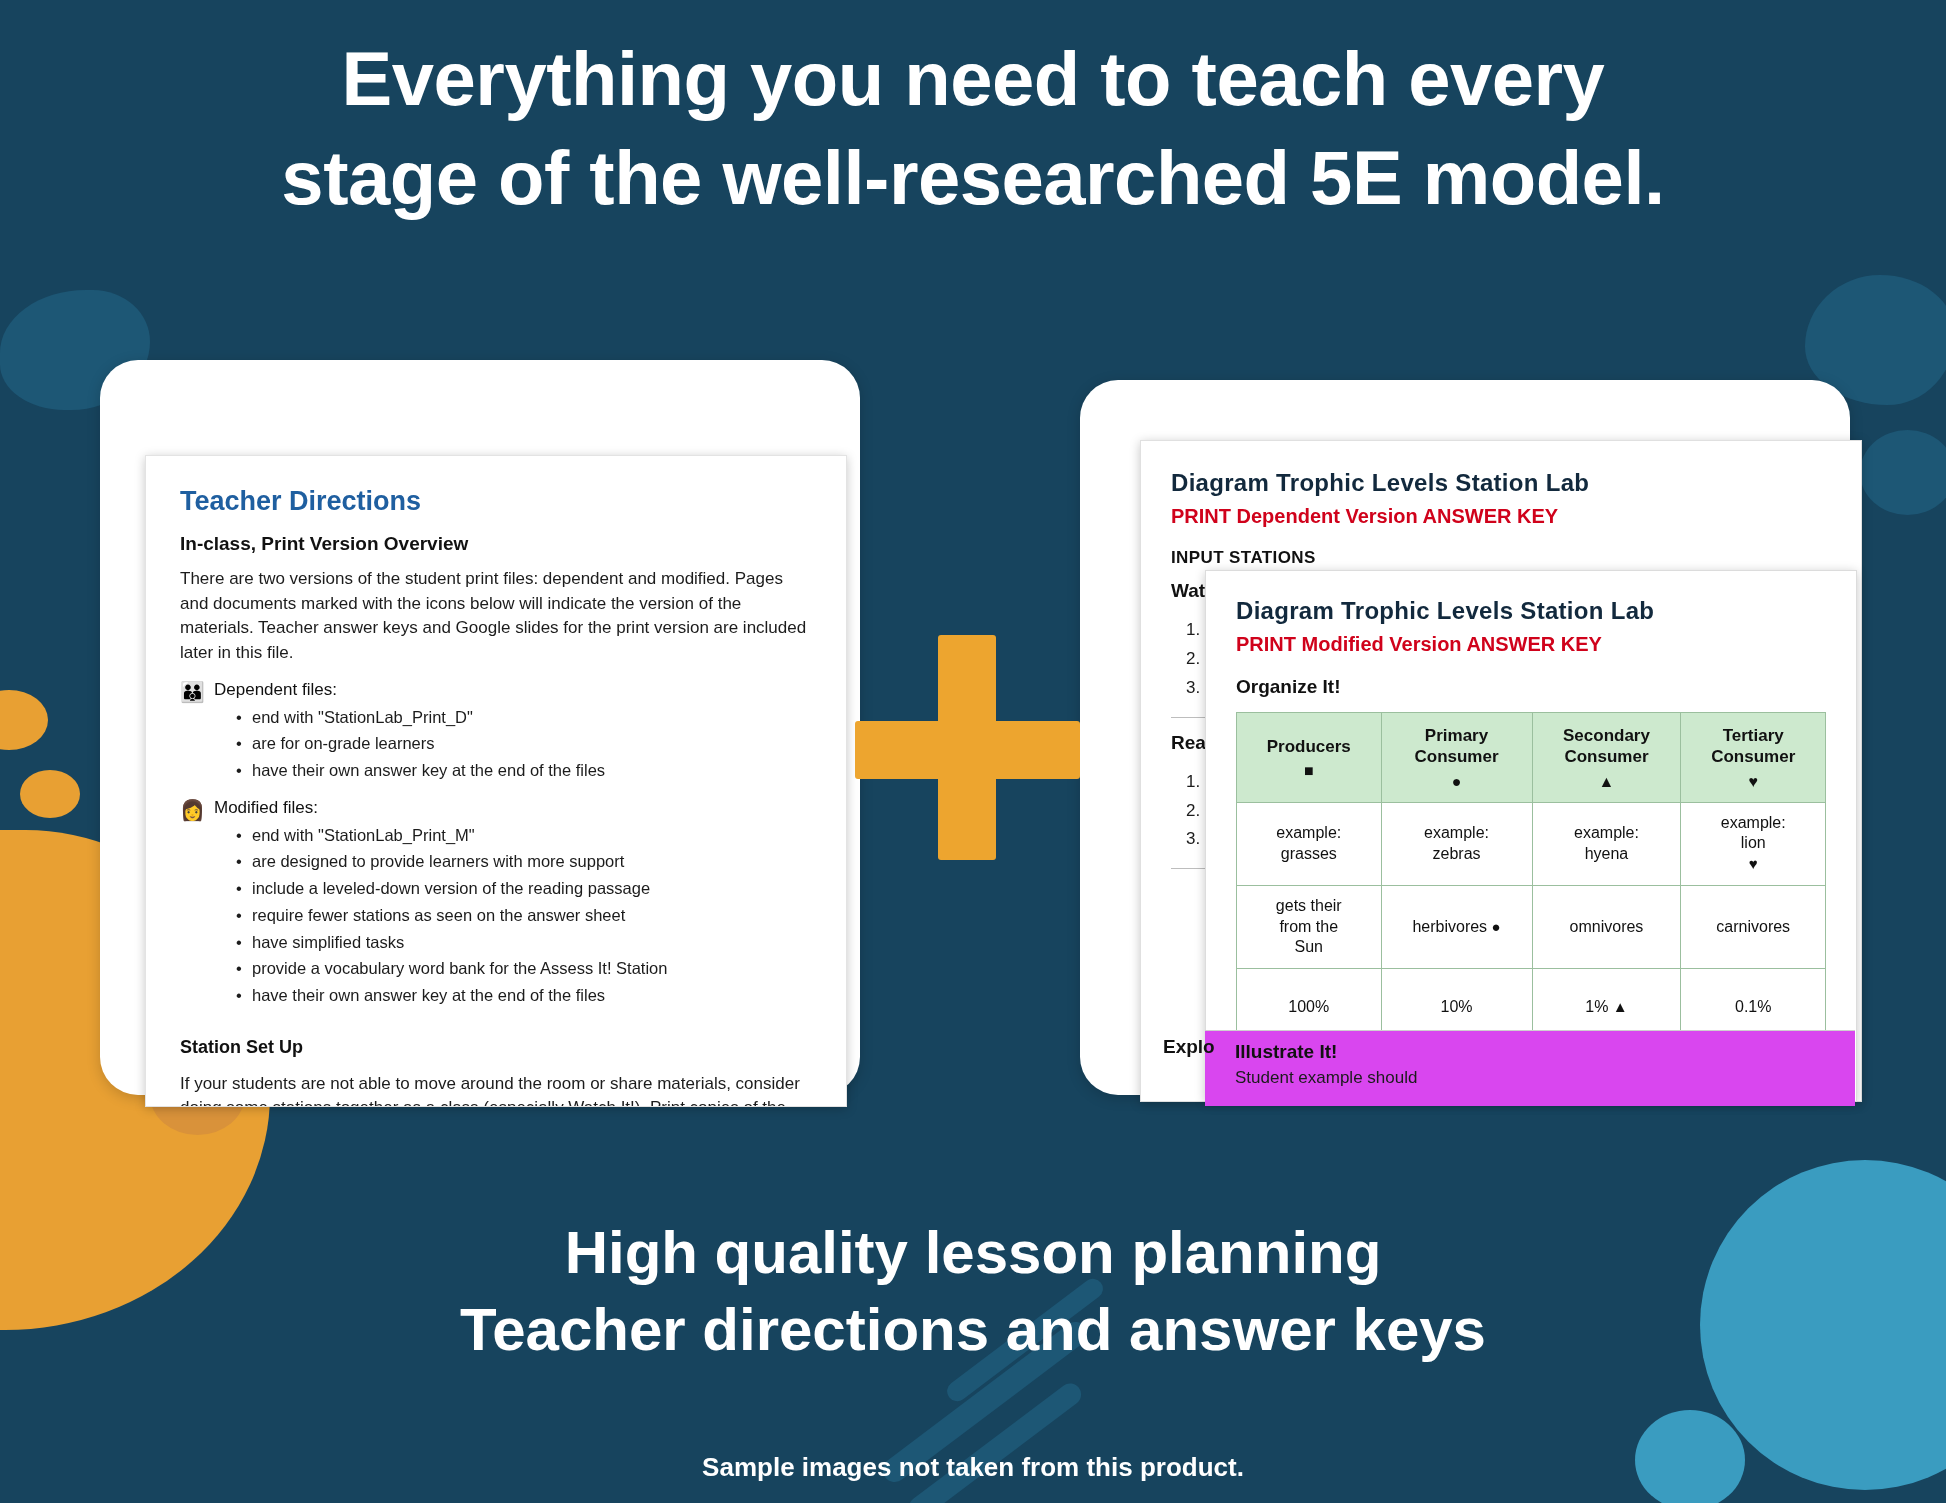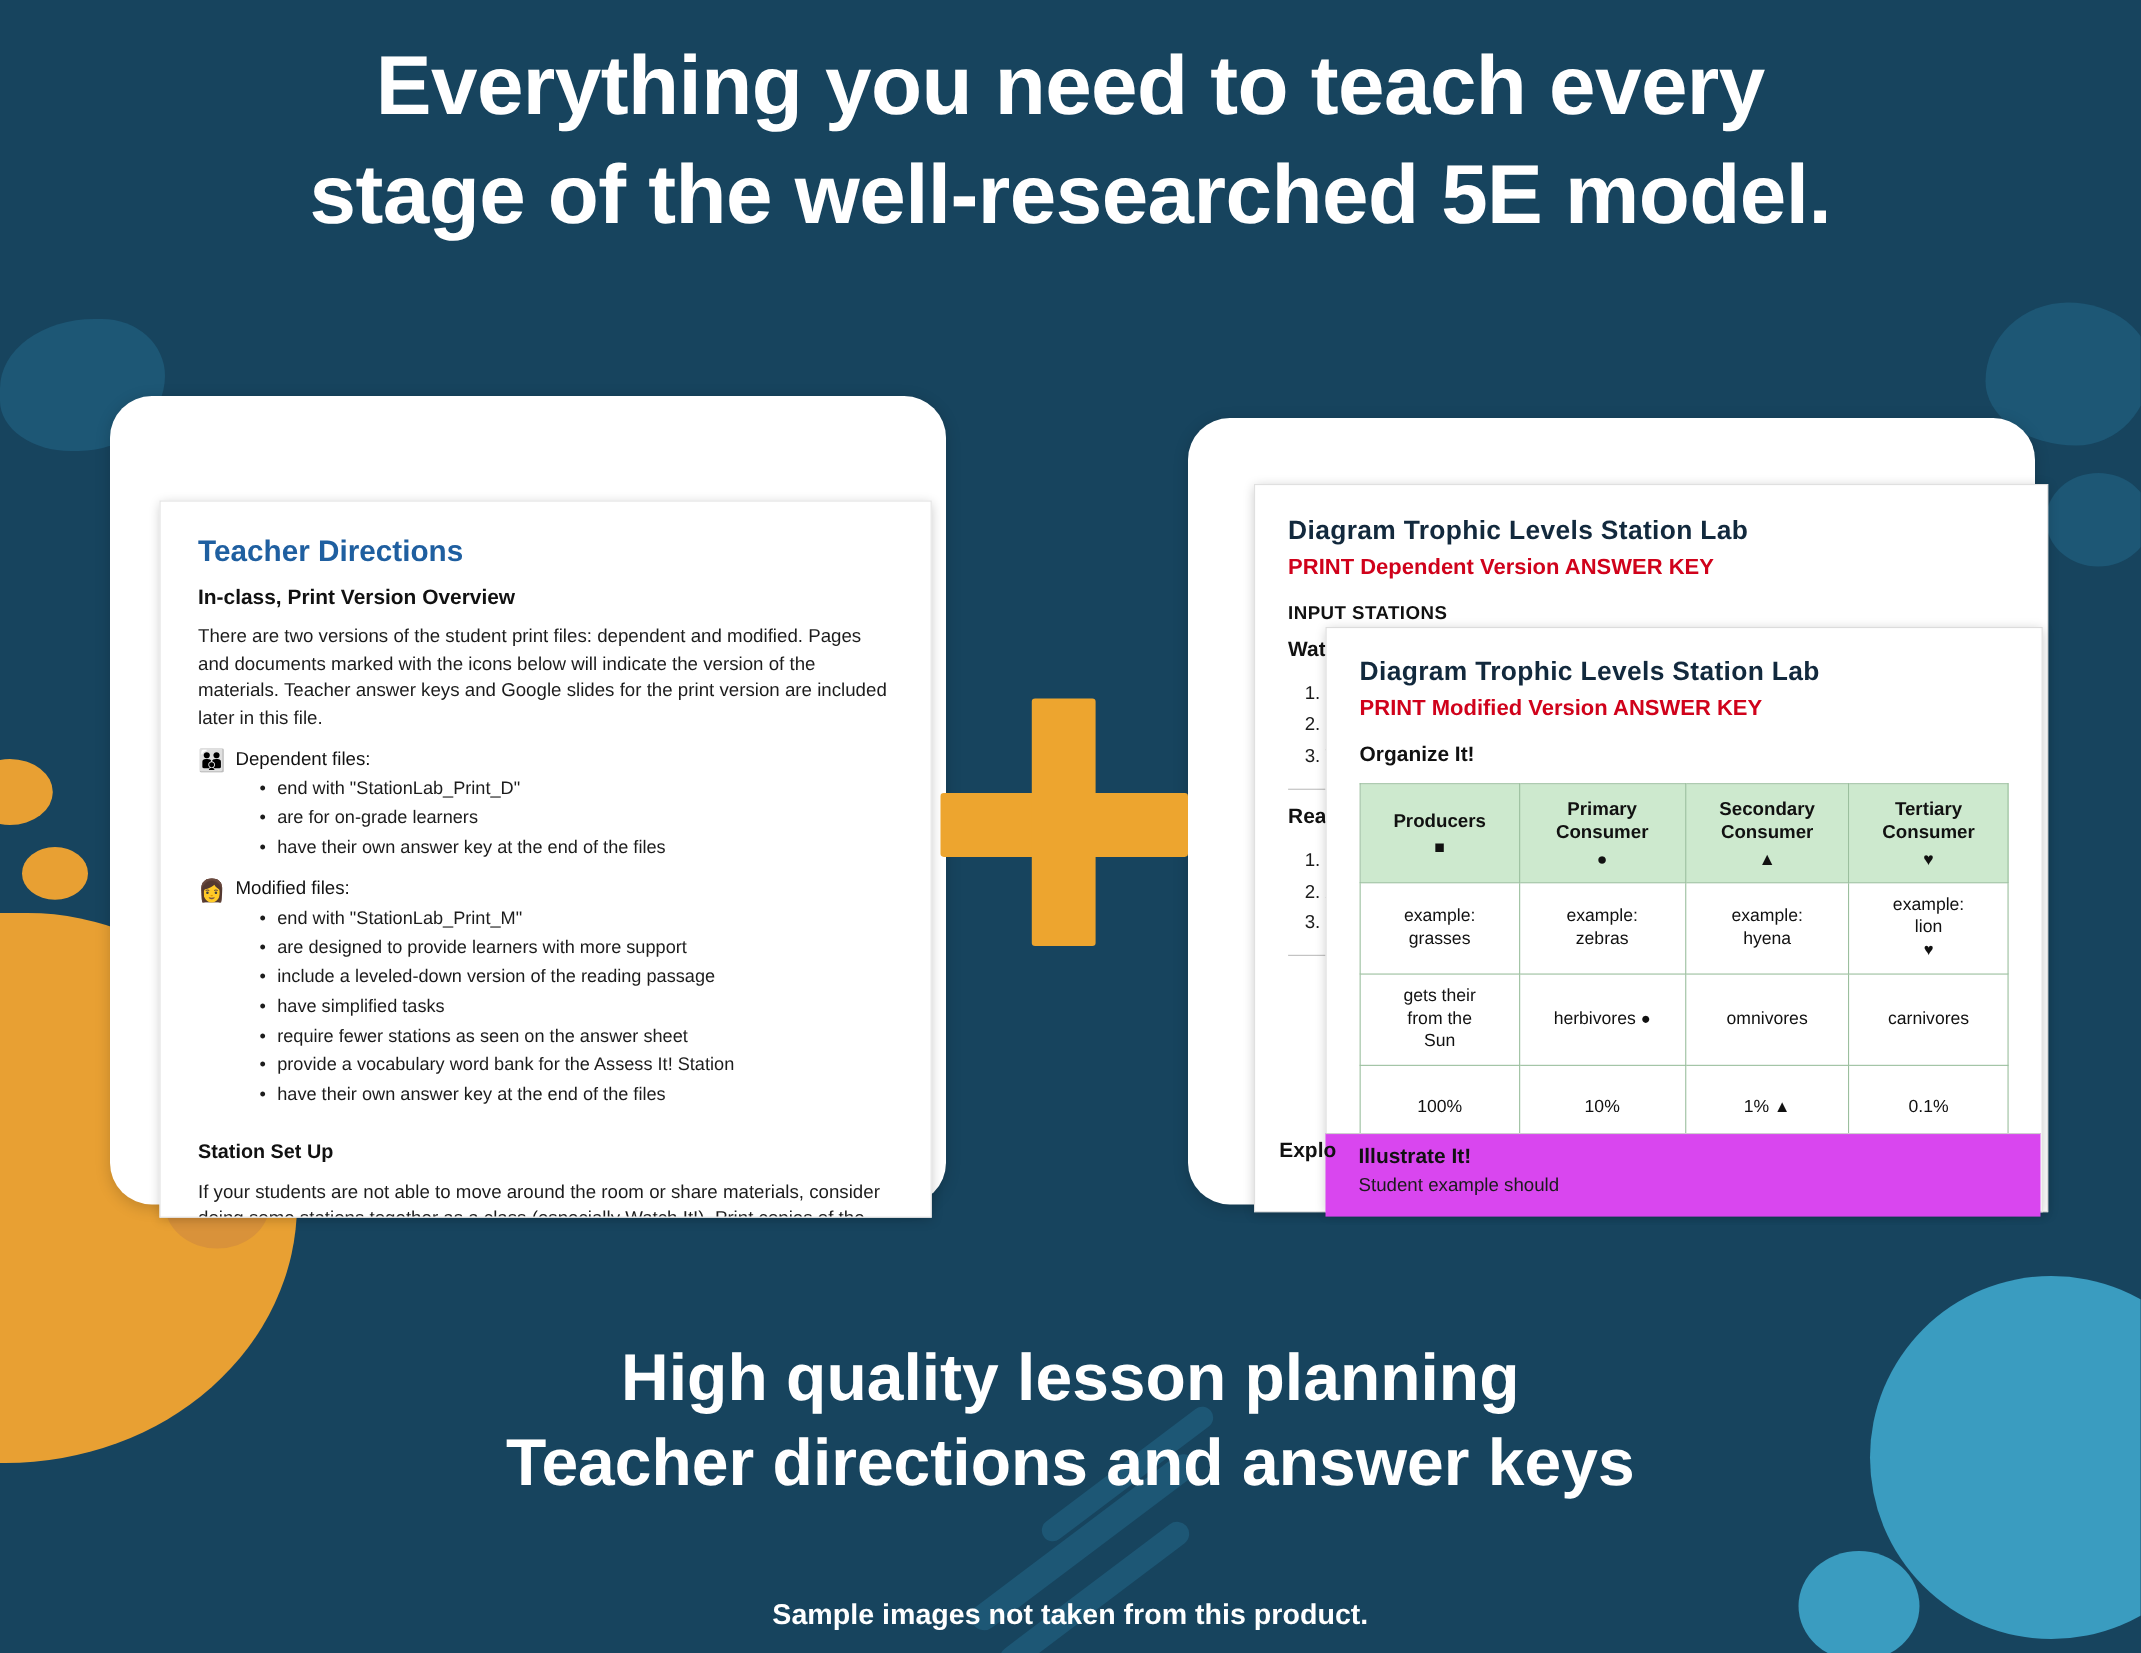--- a/index.html
+++ b/index.html
@@ -364,22 +364,22 @@
     </div>
 
     <div class="icon-row">
       <div class="icon-glyph">👩</div>
       <div class="icon-body">
         <div class="lbl">Modified files:</div>
         <ul class="bul">
           <li>end with "StationLab_Print_M"</li>
           <li>are designed to provide learners with more support</li>
           <li>include a leveled-down version of the reading passage</li>
+          <li>require fewer stations as seen on the answer sheet</li>
           <li>have simplified tasks</li>
-          <li>require fewer stations as seen on the answer sheet</li>
           <li>provide a vocabulary word bank for the Assess It! Station</li>
           <li>have their own answer key at the end of the files</li>
         </ul>
       </div>
     </div>
 
     <div class="doc-h4">Station Set Up</div>
     <p class="doc-p">If your students are not able to move around the room or share materials, consider doing some stations together as a class (especially Watch It!). Print copies of the remaining stations for each student.</p>
   </div>
 </div>

